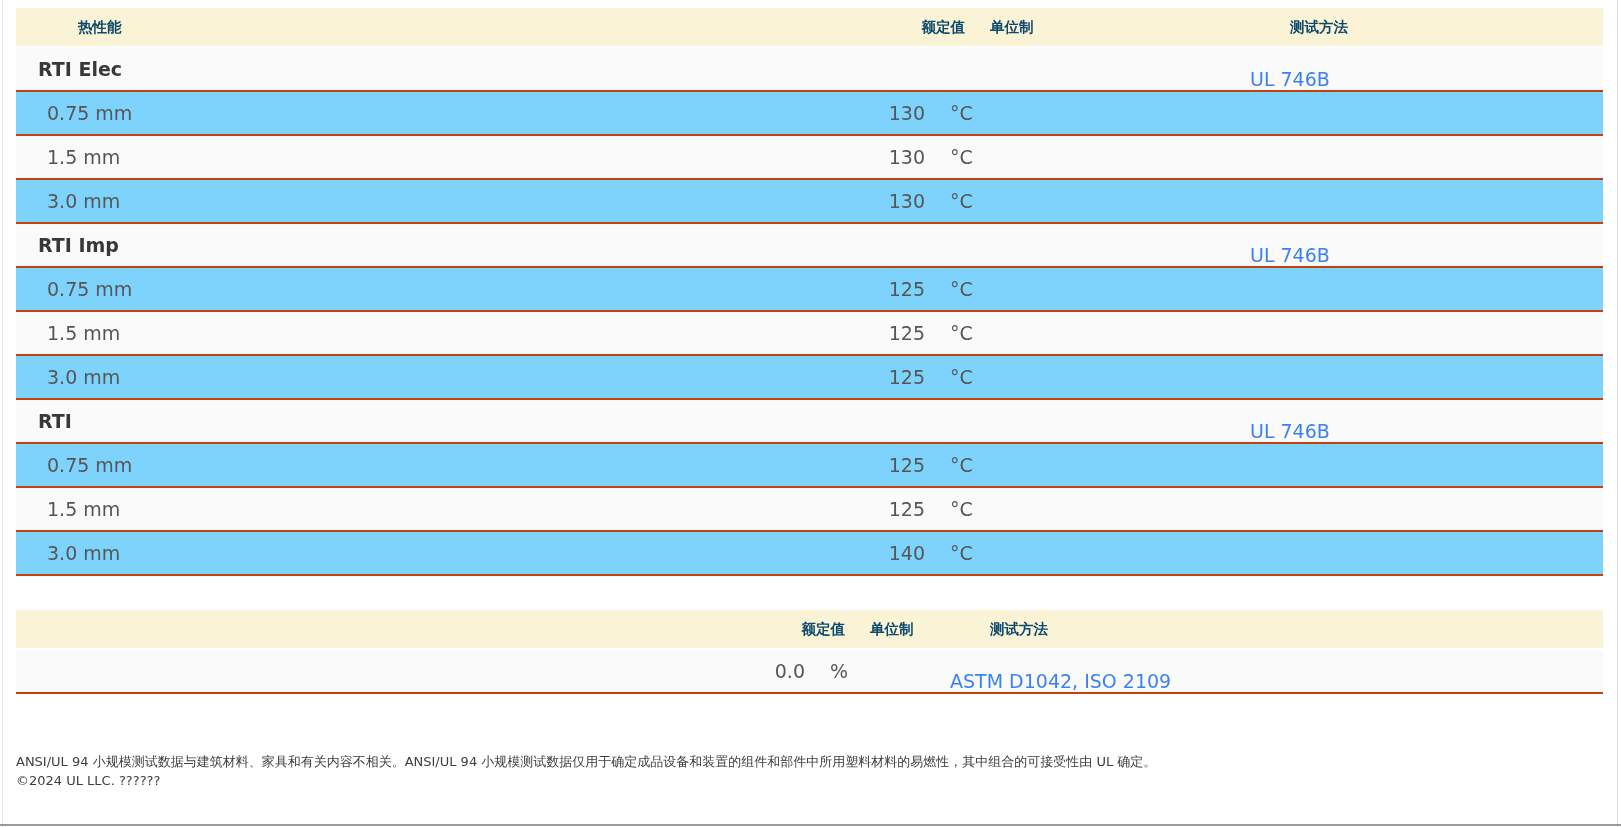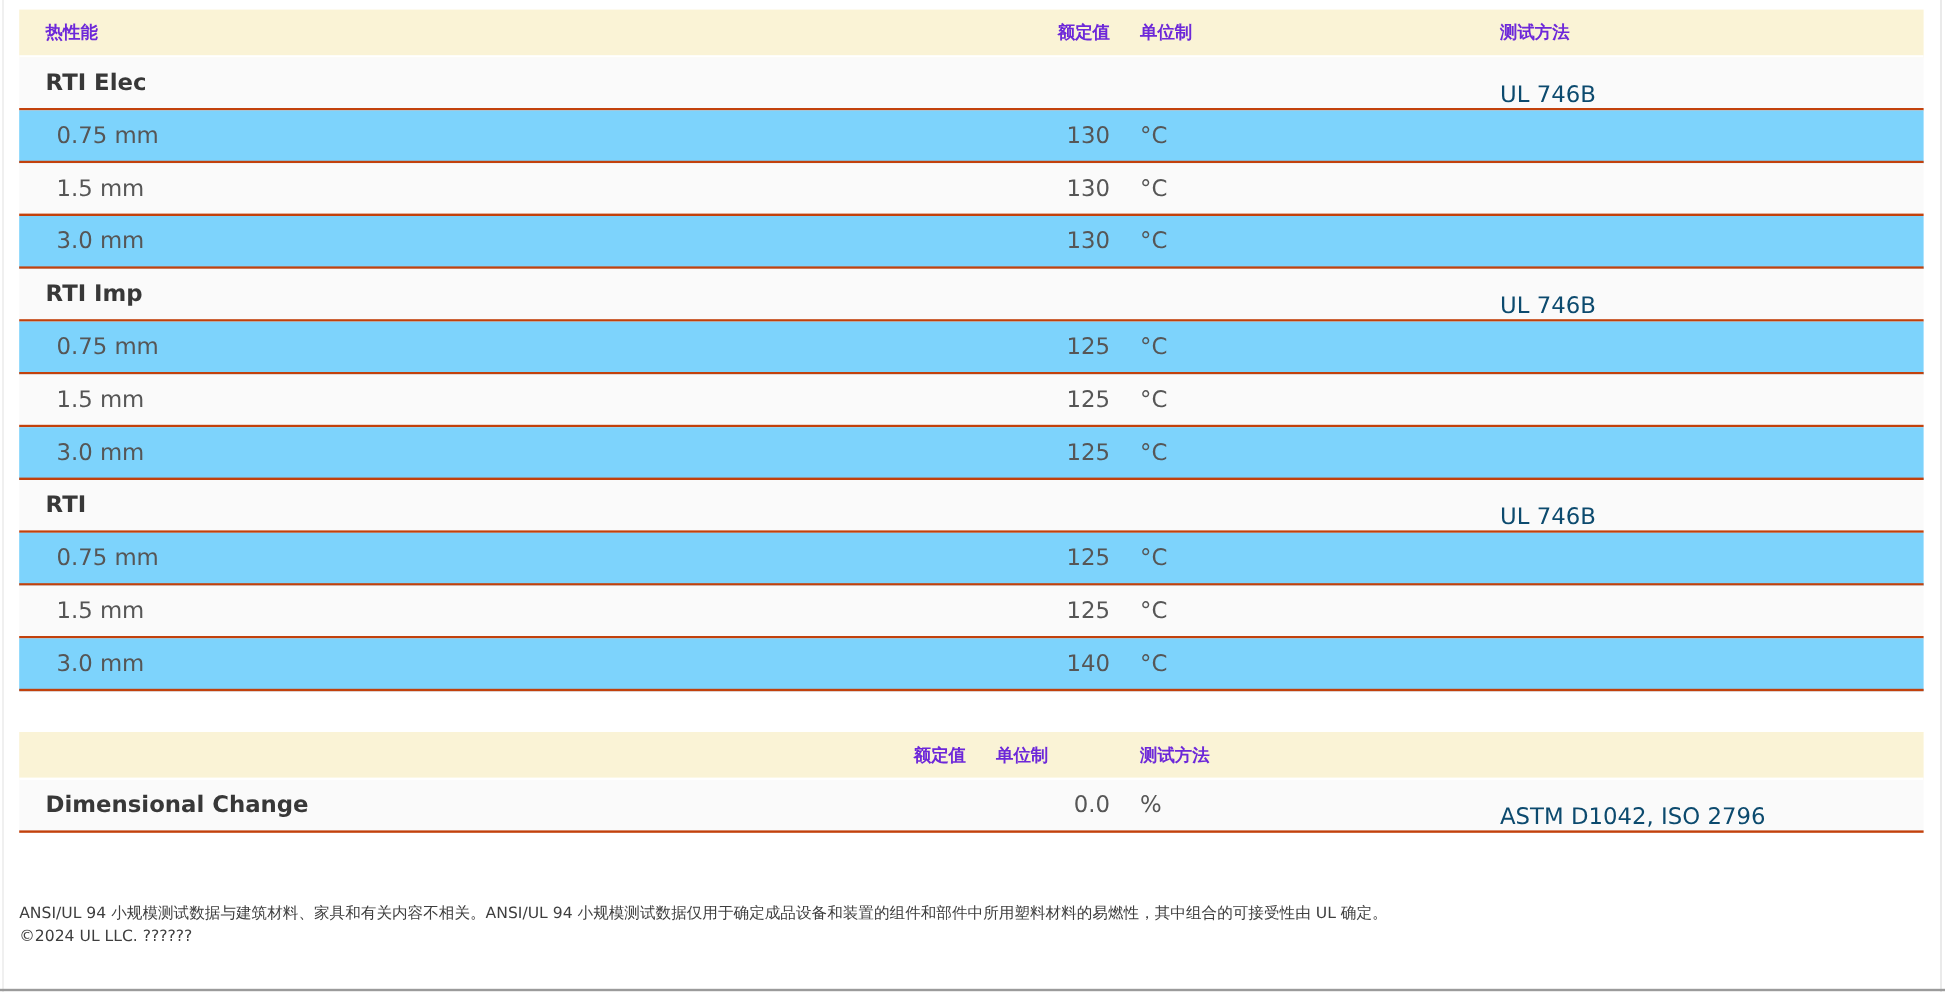--- a/index.html
+++ b/index.html
@@ -18,42 +18,43 @@
   .content { padding:8px 18px 0 16px; }
 
   .tbl { width:1587px; }
   .tbl + .tbl { margin-top:34px; }
 
   .thead {
     display:grid;
     grid-template-columns:814px 120px 300px 353px;
     height:38px; align-items:center;
     background:#faf3d6;
-    font-weight:bold; font-size:14.5px; color:#6d28d9;
+    font-weight:bold; font-size:14.5px; color:#0c4a6e;
     border-bottom:2px solid #ffffff;
+    padding-left:40px;
   }
   .h-name { padding-left:22px; }
   .h-val  { text-align:right; padding-right:25px; }
 
   .row {
     display:grid;
     grid-template-columns:814px 120px 300px 353px;
     height:42px; align-items:center;
     border-bottom:2px solid #c2410c;
     font-size:19px; color:#565656;
   }
   .row-light { background:#fafafa; }
   .row-dark  { background:#7dd3fc; }
 
   .c-name { padding-left:22px; }
   .indent-row .c-name { padding-left:31px; }
   .bold-row .c-name { font-weight:bold; color:#383838; }
   .c-val  { text-align:right; padding-right:25px; }
   .c-unit { }
-  .c-method { color:#0c4a6e;margin-top:20px; }
+  .c-method { color:#3b82f6;margin-top:20px; }
 
   .footer { margin-top:58px; font-size:13px; color:#3e3e3e; line-height:19px; }
   .footer div { white-space:nowrap; }
 </style>
 </head>
 <body>
 
 <div class="edge-left"></div>
 <div class="edge-right"></div>
 <div class="edge-bottom"></div>
@@ -141,24 +142,23 @@
       </div>
   </div>
 
   <div class="tbl">
     <div class="thead">
       <div class="h-val">额定值</div>
       <div class="h-unit">单位制</div>
       <div class="h-method">测试方法</div>
     </div>
     <div class="row row-light bold-row">
-        <div class="c-name">Dimensional Change</div>
         <div class="c-val">0.0</div>
         <div class="c-unit">%</div>
-        <div class="c-method">ASTM D1042, ISO 2796</div>
+        <div class="c-method">ASTM D1042, ISO 2109</div>
       </div>
   </div>
 
   <div class="footer">
     <div>ANSI/UL 94 小规模测试数据与建筑材料、家具和有关内容不相关。ANSI/UL 94 小规模测试数据仅用于确定成品设备和装置的组件和部件中所用塑料材料的易燃性，其中组合的可接受性由 UL 确定。</div>
     <div>©2024 UL LLC. ??????</div>
   </div>
 
 </div>
 

